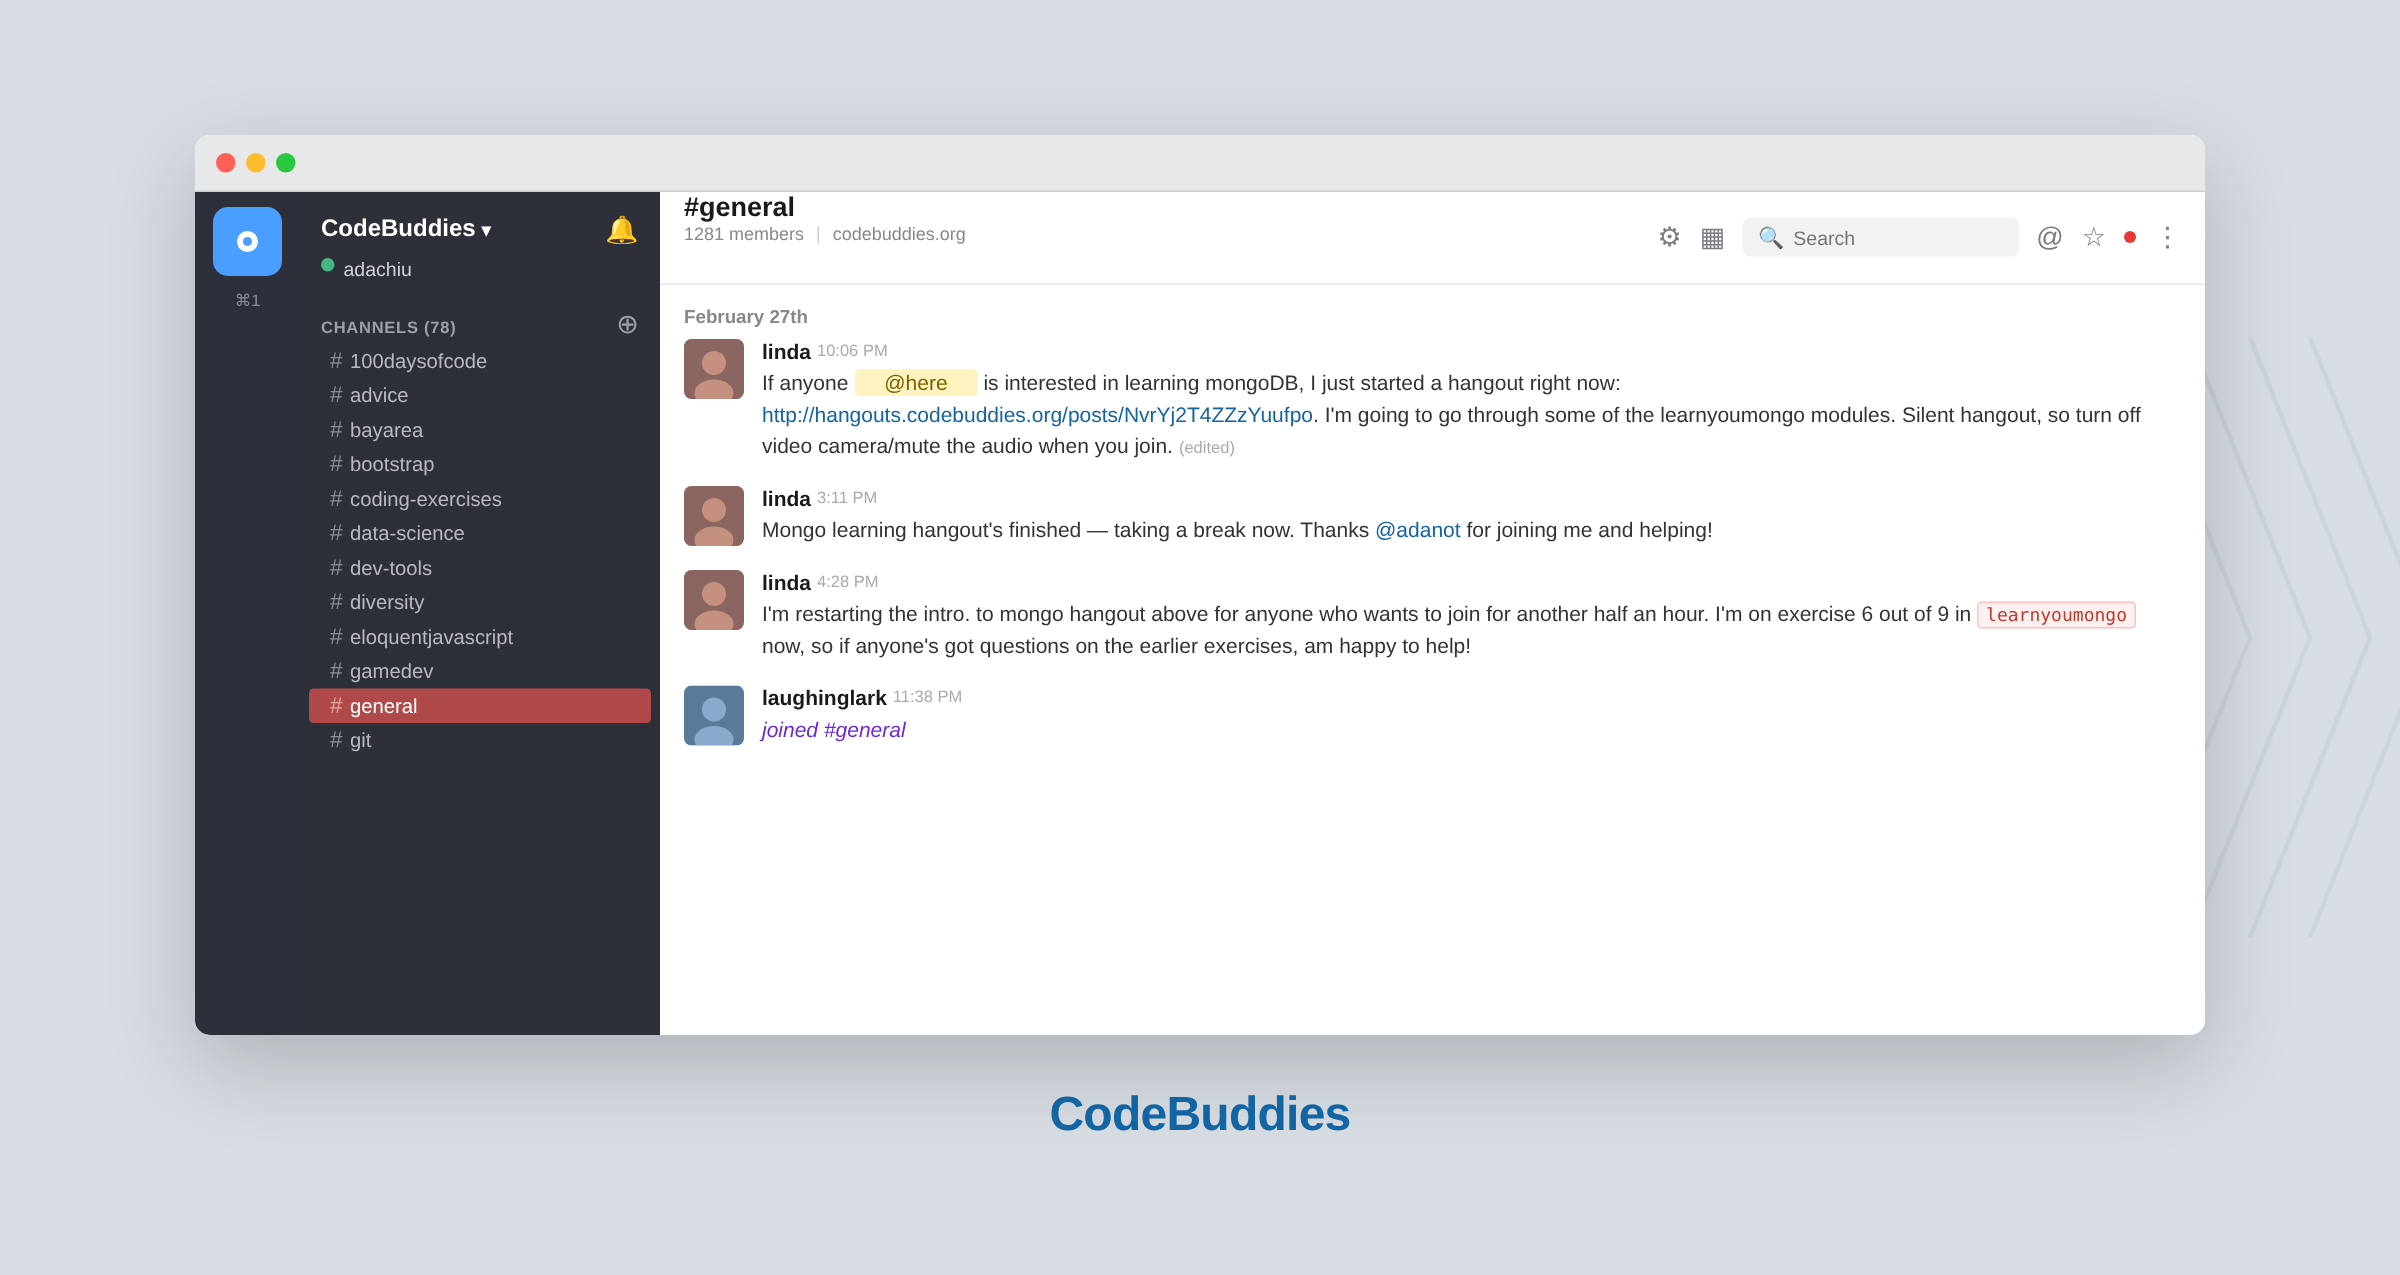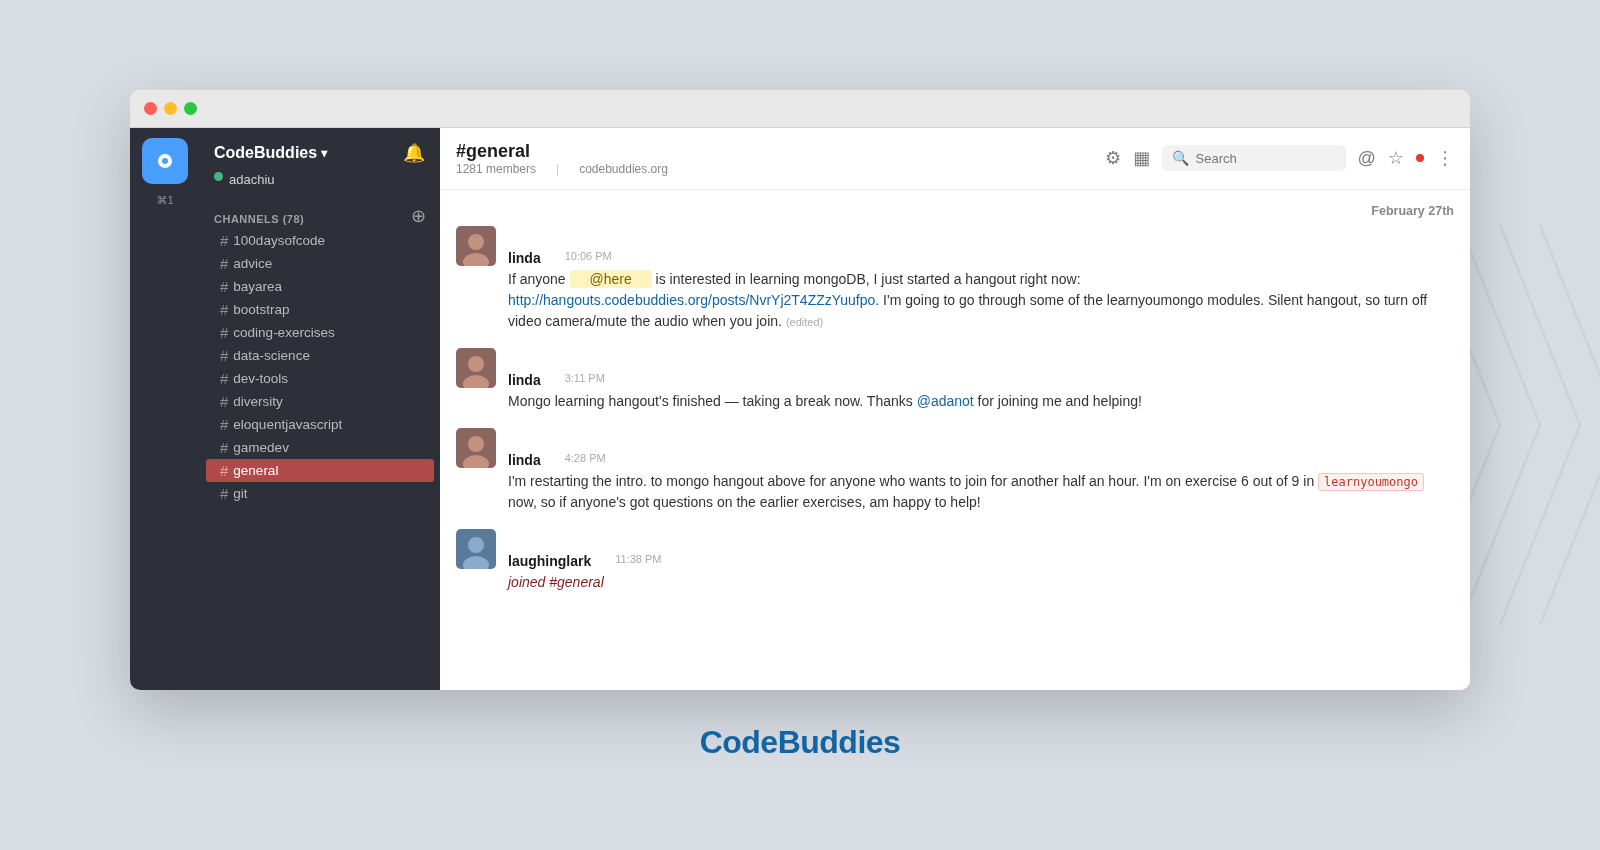--- a/index.html
+++ b/index.html
@@ -211,39 +211,38 @@
       flex-direction: column;
       background: #fff;
       overflow: hidden;
     }
 
     
     .chat-header {
       height: 62px;
       border-bottom: 1px solid #e8e8e8;
       display: flex;
-      align-items: center;
       justify-content: space-between;
       padding: 0 16px;
       flex-shrink: 0;
     }
     .chat-header-left {
       display: flex;
       flex-direction: column;
     }
     .channel-name-header {
       font-size: 18px;
       font-weight: 700;
       color: #1a1a1a;
     }
     .channel-meta {
       font-size: 12px;
       color: #888;
       display: flex;
-      gap: 20px;
+      gap: 8px;
     }
     .channel-meta .sep {
       color: #ccc;
     }
 
     .chat-header-right {
       display: flex;
       align-items: center;
       gap: 12px;
     }
@@ -277,21 +276,21 @@
     }
     .notification-dot {
       width: 8px;
       height: 8px;
       background: #e53935;
       border-radius: 50%;
     }
 
     
     .date-separator {
-      text-align: right;
+      text-align: left;
       padding: 14px 0 8px;
       color: #888;
       font-size: 12.5px;
       font-weight: 600;
       position: relative;
     }
 
     
     .messages-area {
       flex: 1;
@@ -315,24 +314,23 @@
     .avatar svg {
       width: 40px;
       height: 40px;
     }
 
     .message-content {
       flex: 1;
     }
     .message-meta {
       display: flex;
-      align-items: flex-start;
-      gap: 24px;
+      align-items: center;
+      gap: 4px;
       margin-bottom: 3px;
-      margin-top: 24px;
     }
     .msg-author {
       font-weight: 700;
       font-size: 14px;
       color: #1a1a1a;
     }
     .msg-time {
       font-size: 11px;
       color: #aaa;
     }
@@ -362,21 +360,21 @@
     .msg-text .code-inline {
       background: #fff0f0;
       border: 1px solid #ffc0c0;
       color: #c0392b;
       font-family: monospace;
       font-size: 12px;
       padding: 1px 5px;
       border-radius: 3px;
     }
     .msg-text .join-text {
-      color: #7f1d1d;
+      color: #6d28d9;
       font-style: italic;
     }
 
     
     .messages-area::-webkit-scrollbar { width: 6px; }
     .messages-area::-webkit-scrollbar-track { background: #f5f5f5; }
     .messages-area::-webkit-scrollbar-thumb { background: #ccc; border-radius: 3px; }
 
     
     .branding {

